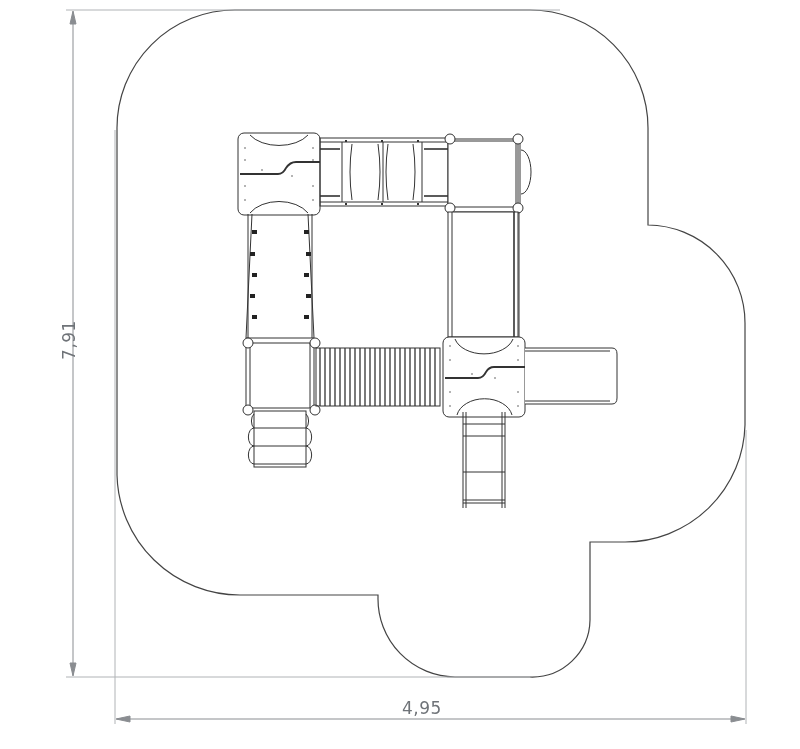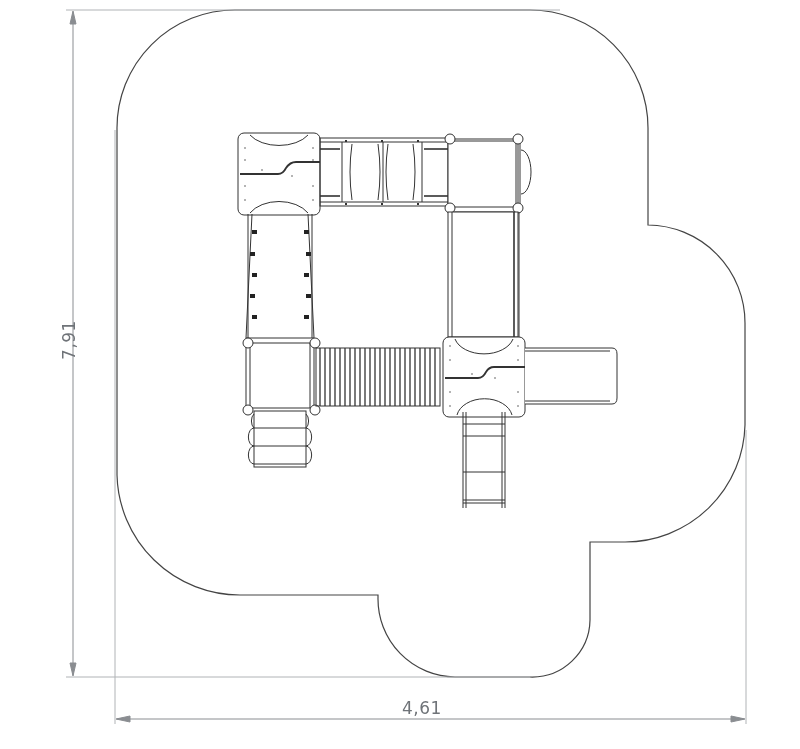--- a/index.html
+++ b/index.html
@@ -174,13 +174,13 @@
       <line x1="463" y1="424" x2="505" y2="424"></line>
       <line x1="463" y1="436" x2="505" y2="436"></line>
       <line x1="463" y1="472" x2="505" y2="472"></line>
       <line x1="463" y1="500" x2="505" y2="500"></line>
       <line x1="463" y1="503" x2="505" y2="503"></line>
     </g>
   </g>
 </svg>
 
 <div id="dim-height-label" class="dim-text">7,91</div>
-<div id="dim-width-label" class="dim-text">4,61</div>
+<div id="dim-width-label" class="dim-text">4,95</div>
 
 </body></html>

